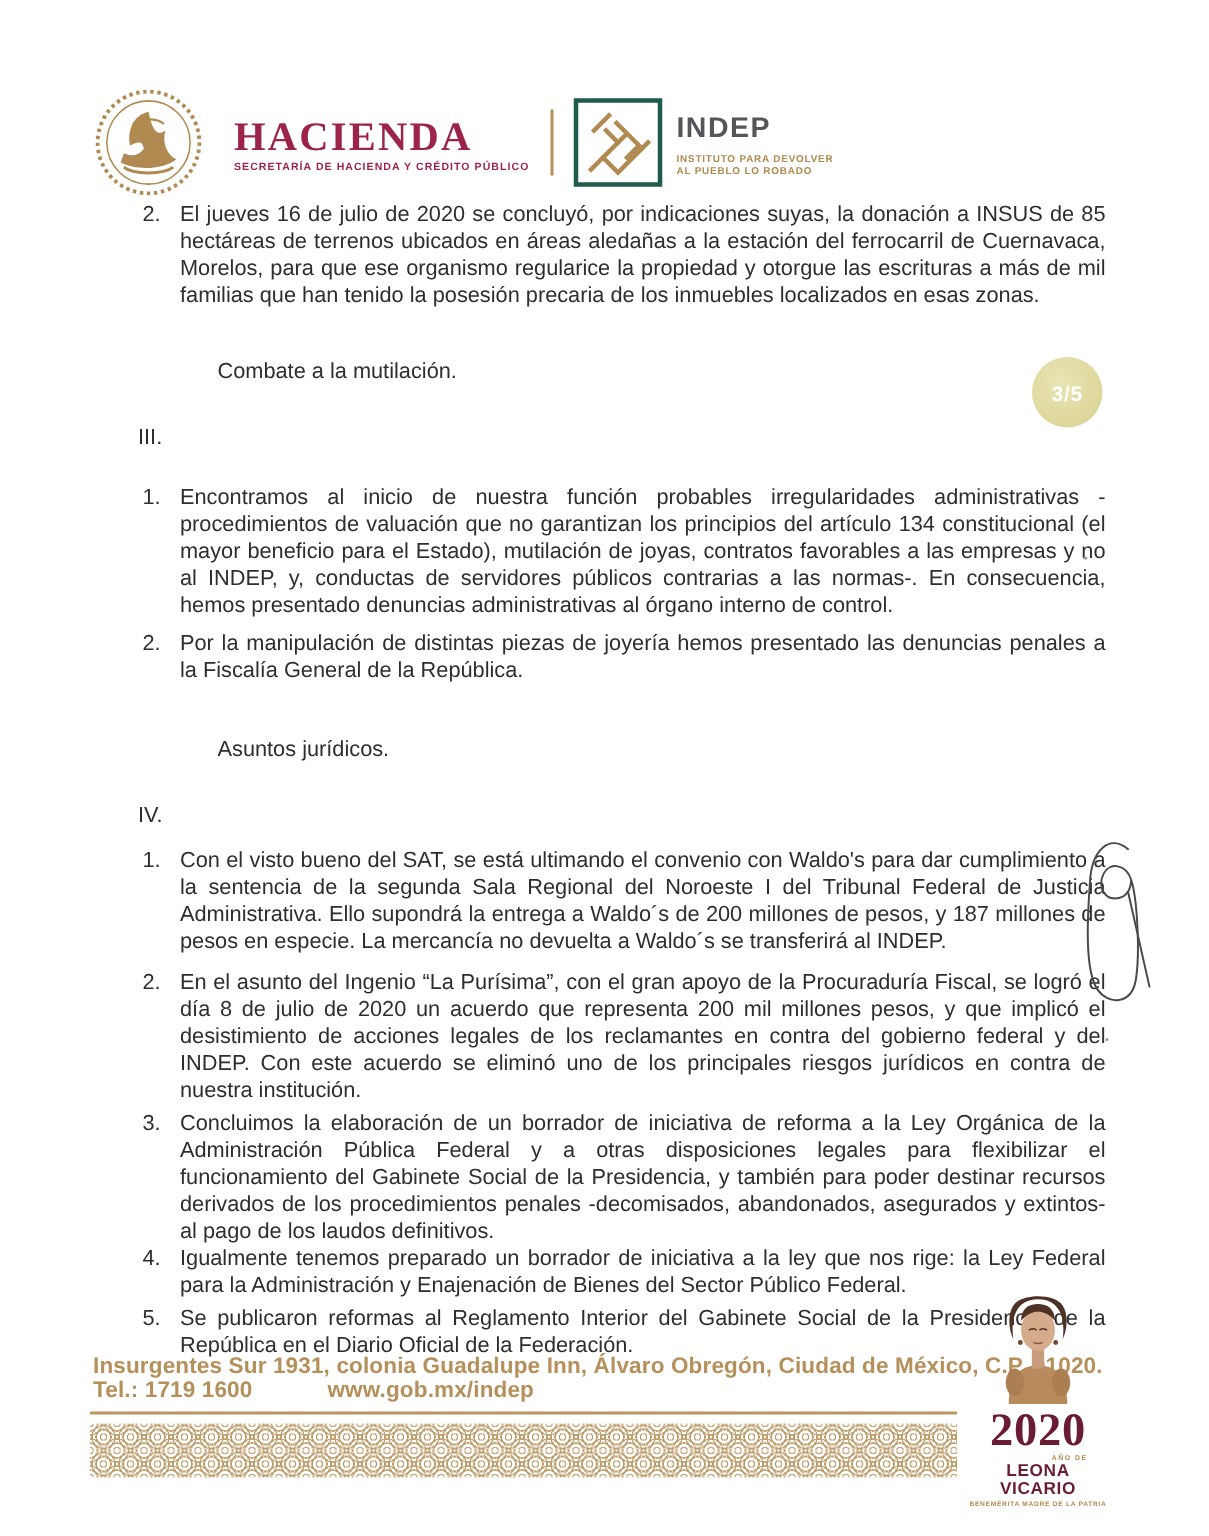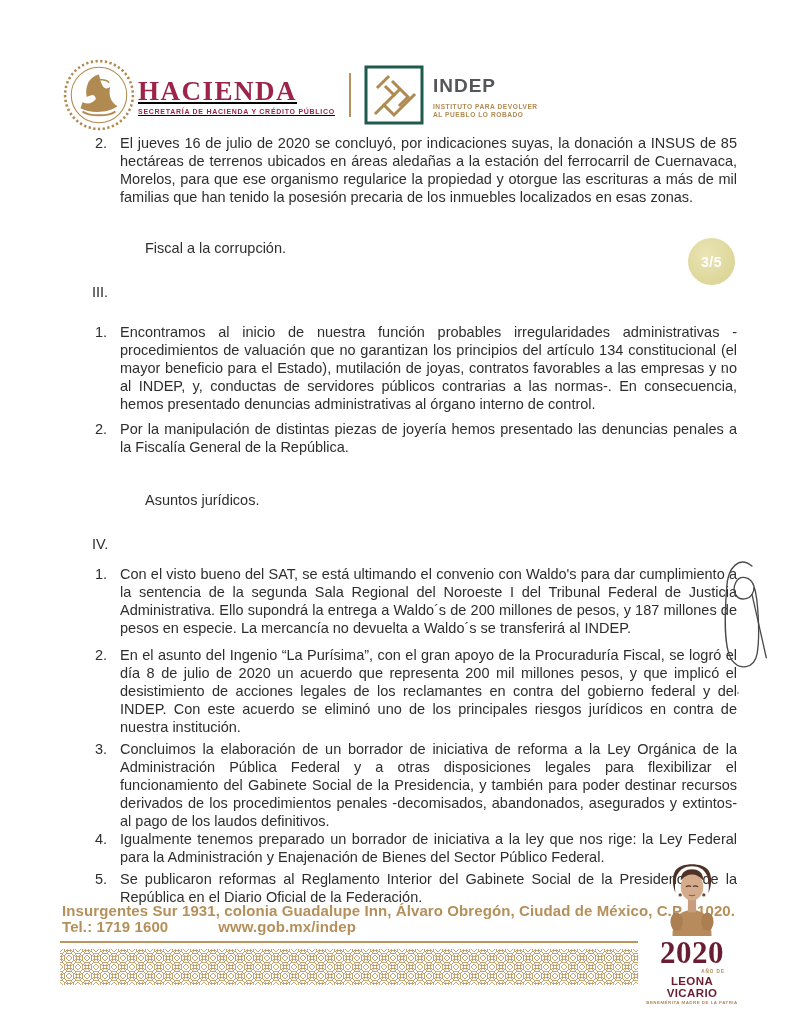--- a/index.html
+++ b/index.html
@@ -6,21 +6,21 @@
   html,body{margin:0;padding:0;background:#ffffff;}
   .page{
     position:relative; width:806px; height:1024px; background:#ffffff;
     font-family:"Liberation Sans","DejaVu Sans",sans-serif; overflow:hidden;
   }
 
   
   .hdr{position:absolute;left:62px;top:58px;display:flex;align-items:center;}
   .hacienda{display:flex;align-items:center;}
   .eagle{width:74px;height:74px;}
-  .hac-text{margin-left:2px;text-decoration:underline;}
+  .hac-text{margin-left:20px;}
   .hac-title{
     font-family:"Liberation Serif","DejaVu Serif",serif;
     font-weight:bold;font-size:27px;letter-spacing:1.5px;color:#9d2449;line-height:30px;
   }
   .hac-sub{
     font-size:7px;font-weight:bold;letter-spacing:.72px;color:#9d2449;margin-top:2px;
   }
   .hdr-divider{width:2px;height:44px;background:#b79359;margin:0 13px 0 14px;}
   .indep{display:flex;align-items:center;}
   .indep-mark{width:60px;height:60px;}
@@ -127,21 +127,21 @@
 
   <div class="bodycol">
 
     <div class="item">
       <span class="num">2.</span>
       <span class="txt">El jueves 16 de julio de 2020 se concluyó, por indicaciones suyas, la donación a INSUS de 85 hectáreas de terrenos ubicados en áreas aledañas a la estación del ferrocarril de Cuernavaca, Morelos, para que ese organismo regularice la propiedad y otorgue las escrituras a más de mil familias que han tenido la posesión precaria de los inmuebles localizados en esas zonas.</span>
     </div>
 
     <div class="heading g33">
       <span class="hnum">III.</span>
-      <span class="htxt">Fiscal a la corrupción.</span>
+      <span class="htxt">Combate a la mutilación.</span>
     </div>
 
     <div class="item g22">
       <span class="num">1.</span>
       <span class="txt">Encontramos al inicio de nuestra función probables irregularidades administrativas - procedimientos de valuación que no garantizan los principios del artículo 134 constitucional (el mayor beneficio para el Estado), mutilación de joyas, contratos favorables a las empresas y no al INDEP, y, conductas de servidores públicos contrarias a las normas-. En consecuencia, hemos presentado denuncias administrativas al órgano interno de control.</span>
     </div>
     <div class="item g7">
       <span class="num">2.</span>
       <span class="txt">Por la manipulación de distintas piezas de joyería hemos presentado las denuncias penales a la Fiscalía General de la República.</span>
     </div>

